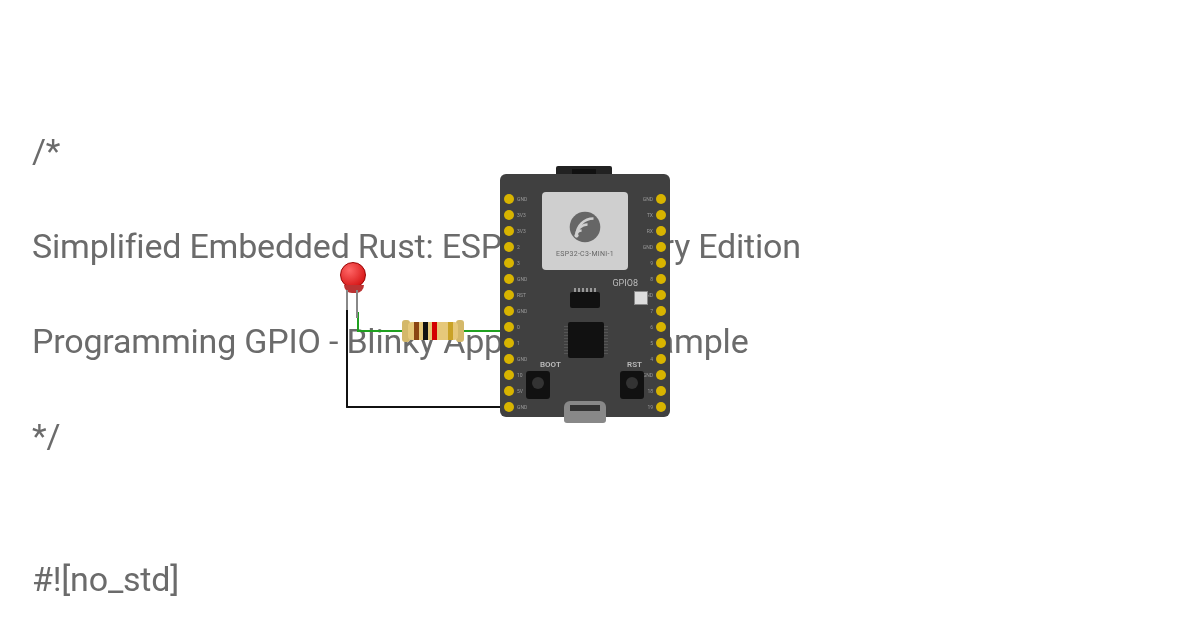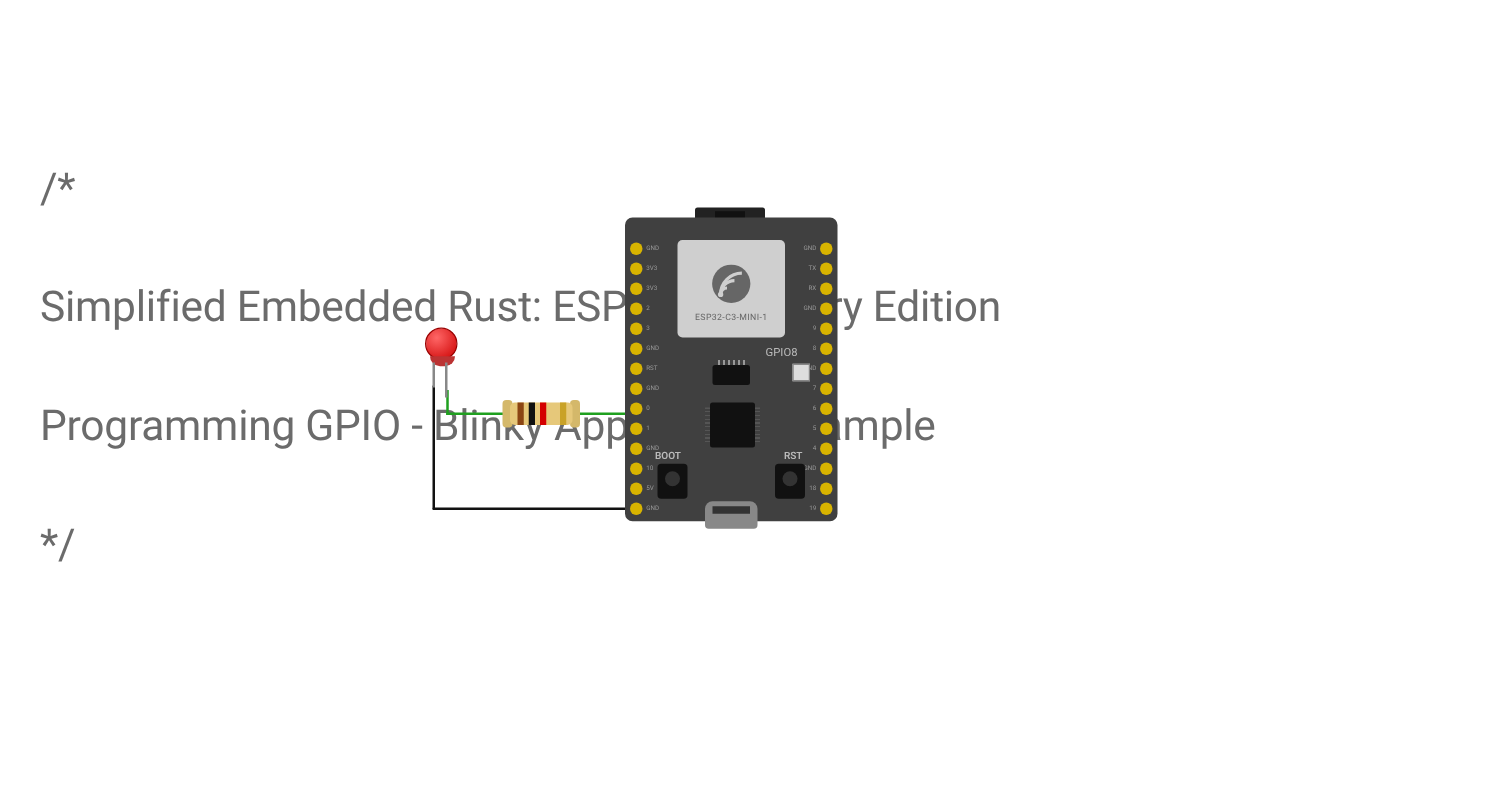--- a/index.html
+++ b/index.html
@@ -181,21 +181,21 @@
   .btn::after {
     content: '';
     position: absolute;
     left: 6px; top: 6px;
     width: 12px; height: 12px;
     background: #333;
     border-radius: 50%;
   }
   .btn-left { left: 26px; }
   .btn-right { right: 26px; }
-  .btn-label { position: absolute; bottom: 48px; font-size: 8px; color: #bbb; font-weight: 600; }
+  .btn-label { position: absolute; bottom: 48px; font-size: 8px; color: #bbb; font-weight: 600; margin-left: 16px; }
   .btn-label.lbl-boot { left: 24px; }
   .btn-label.lbl-rst { right: 28px; }
   
   .usb-bottom {
     position: absolute;
     left: 50%; transform: translateX(-50%);
     bottom: -6px;
     width: 42px; height: 22px;
     background: #888;
     border-radius: 6px 6px 3px 3px;
@@ -210,20 +210,21 @@
 </style>
 </head>
 <body>
 
 <div class="code-layer">
 <span class="code-line">/*</span>
 <span class="code-line">Simplified Embedded Rust: ESP Core Library Edition</span>
 <span class="code-line">Programming GPIO - Blinky Application Example</span>
 <span class="code-line">*/</span>
 <span class="code-line"></span>
+<span class="code-line">#![no_std]</span>
 
 <span class="code-line"></span>
 
 
 
 
 </div>
 
 <div class="circuit">
 

